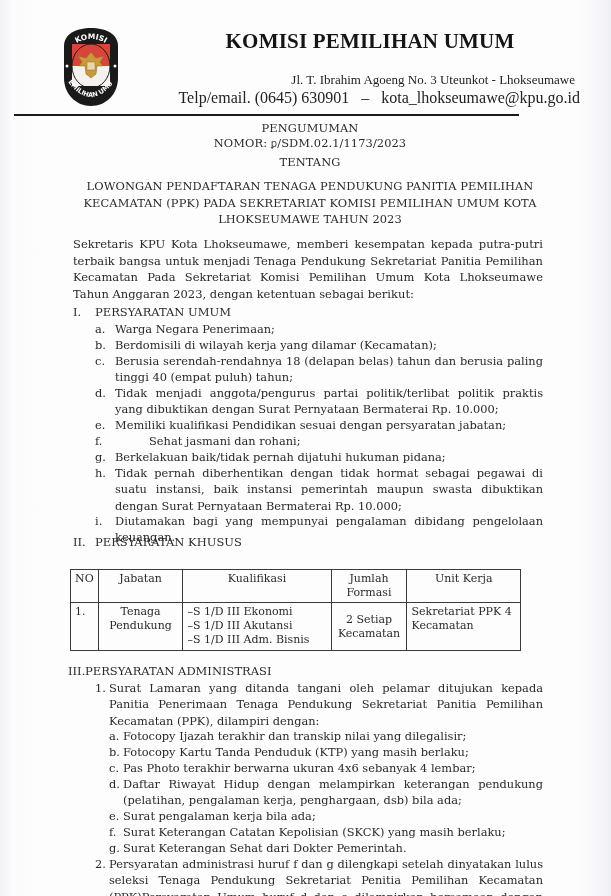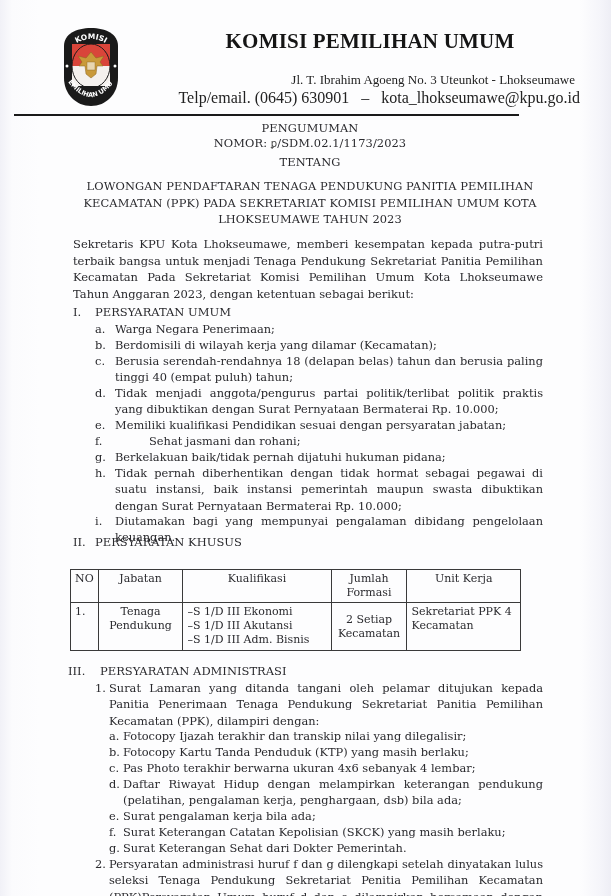--- a/index.html
+++ b/index.html
@@ -152,21 +152,21 @@
         <div>–S 1/D III Akutansi</div>
         <div>–S 1/D III Adm. Bisnis</div>
       </td>
       <td class="ctr vmid">2 Setiap Kecamatan</td>
       <td>Sekretariat PPK 4 Kecamatan</td>
     </tr>
   </tbody>
     </table>
 
   <div class="abs sec" style="left:68px;top:664px;">III.</div>
-  <div class="abs sec" style="left:100px;top:664px;">PERSYARATAN ADMINISTRASI</div>
+  <div class="abs sec" style="left:85px;top:664px;">PERSYARATAN ADMINISTRASI</div>
 
   <div class="abs list" style="left:95px;top:680px;width:448px;height:216px;">
     <div class="item" style="top:0;">
       <span class="lbl">1.</span>
       <span class="txt" style="left:14px;width:434px;">Surat Lamaran yang ditanda tangani oleh pelamar ditujukan kepada Panitia Penerimaan Tenaga Pendukung Sekretariat Panitia Pemilihan Kecamatan (PPK), dilampiri dengan:</span>
     </div>
     <div class="item" style="top:48px;left:14px;">
         <span class="lbl">a.</span>
         <span class="txt" style="left:14px;width:406px;">Fotocopy Ijazah terakhir dan transkip nilai yang dilegalisir;</span>
       </div>

